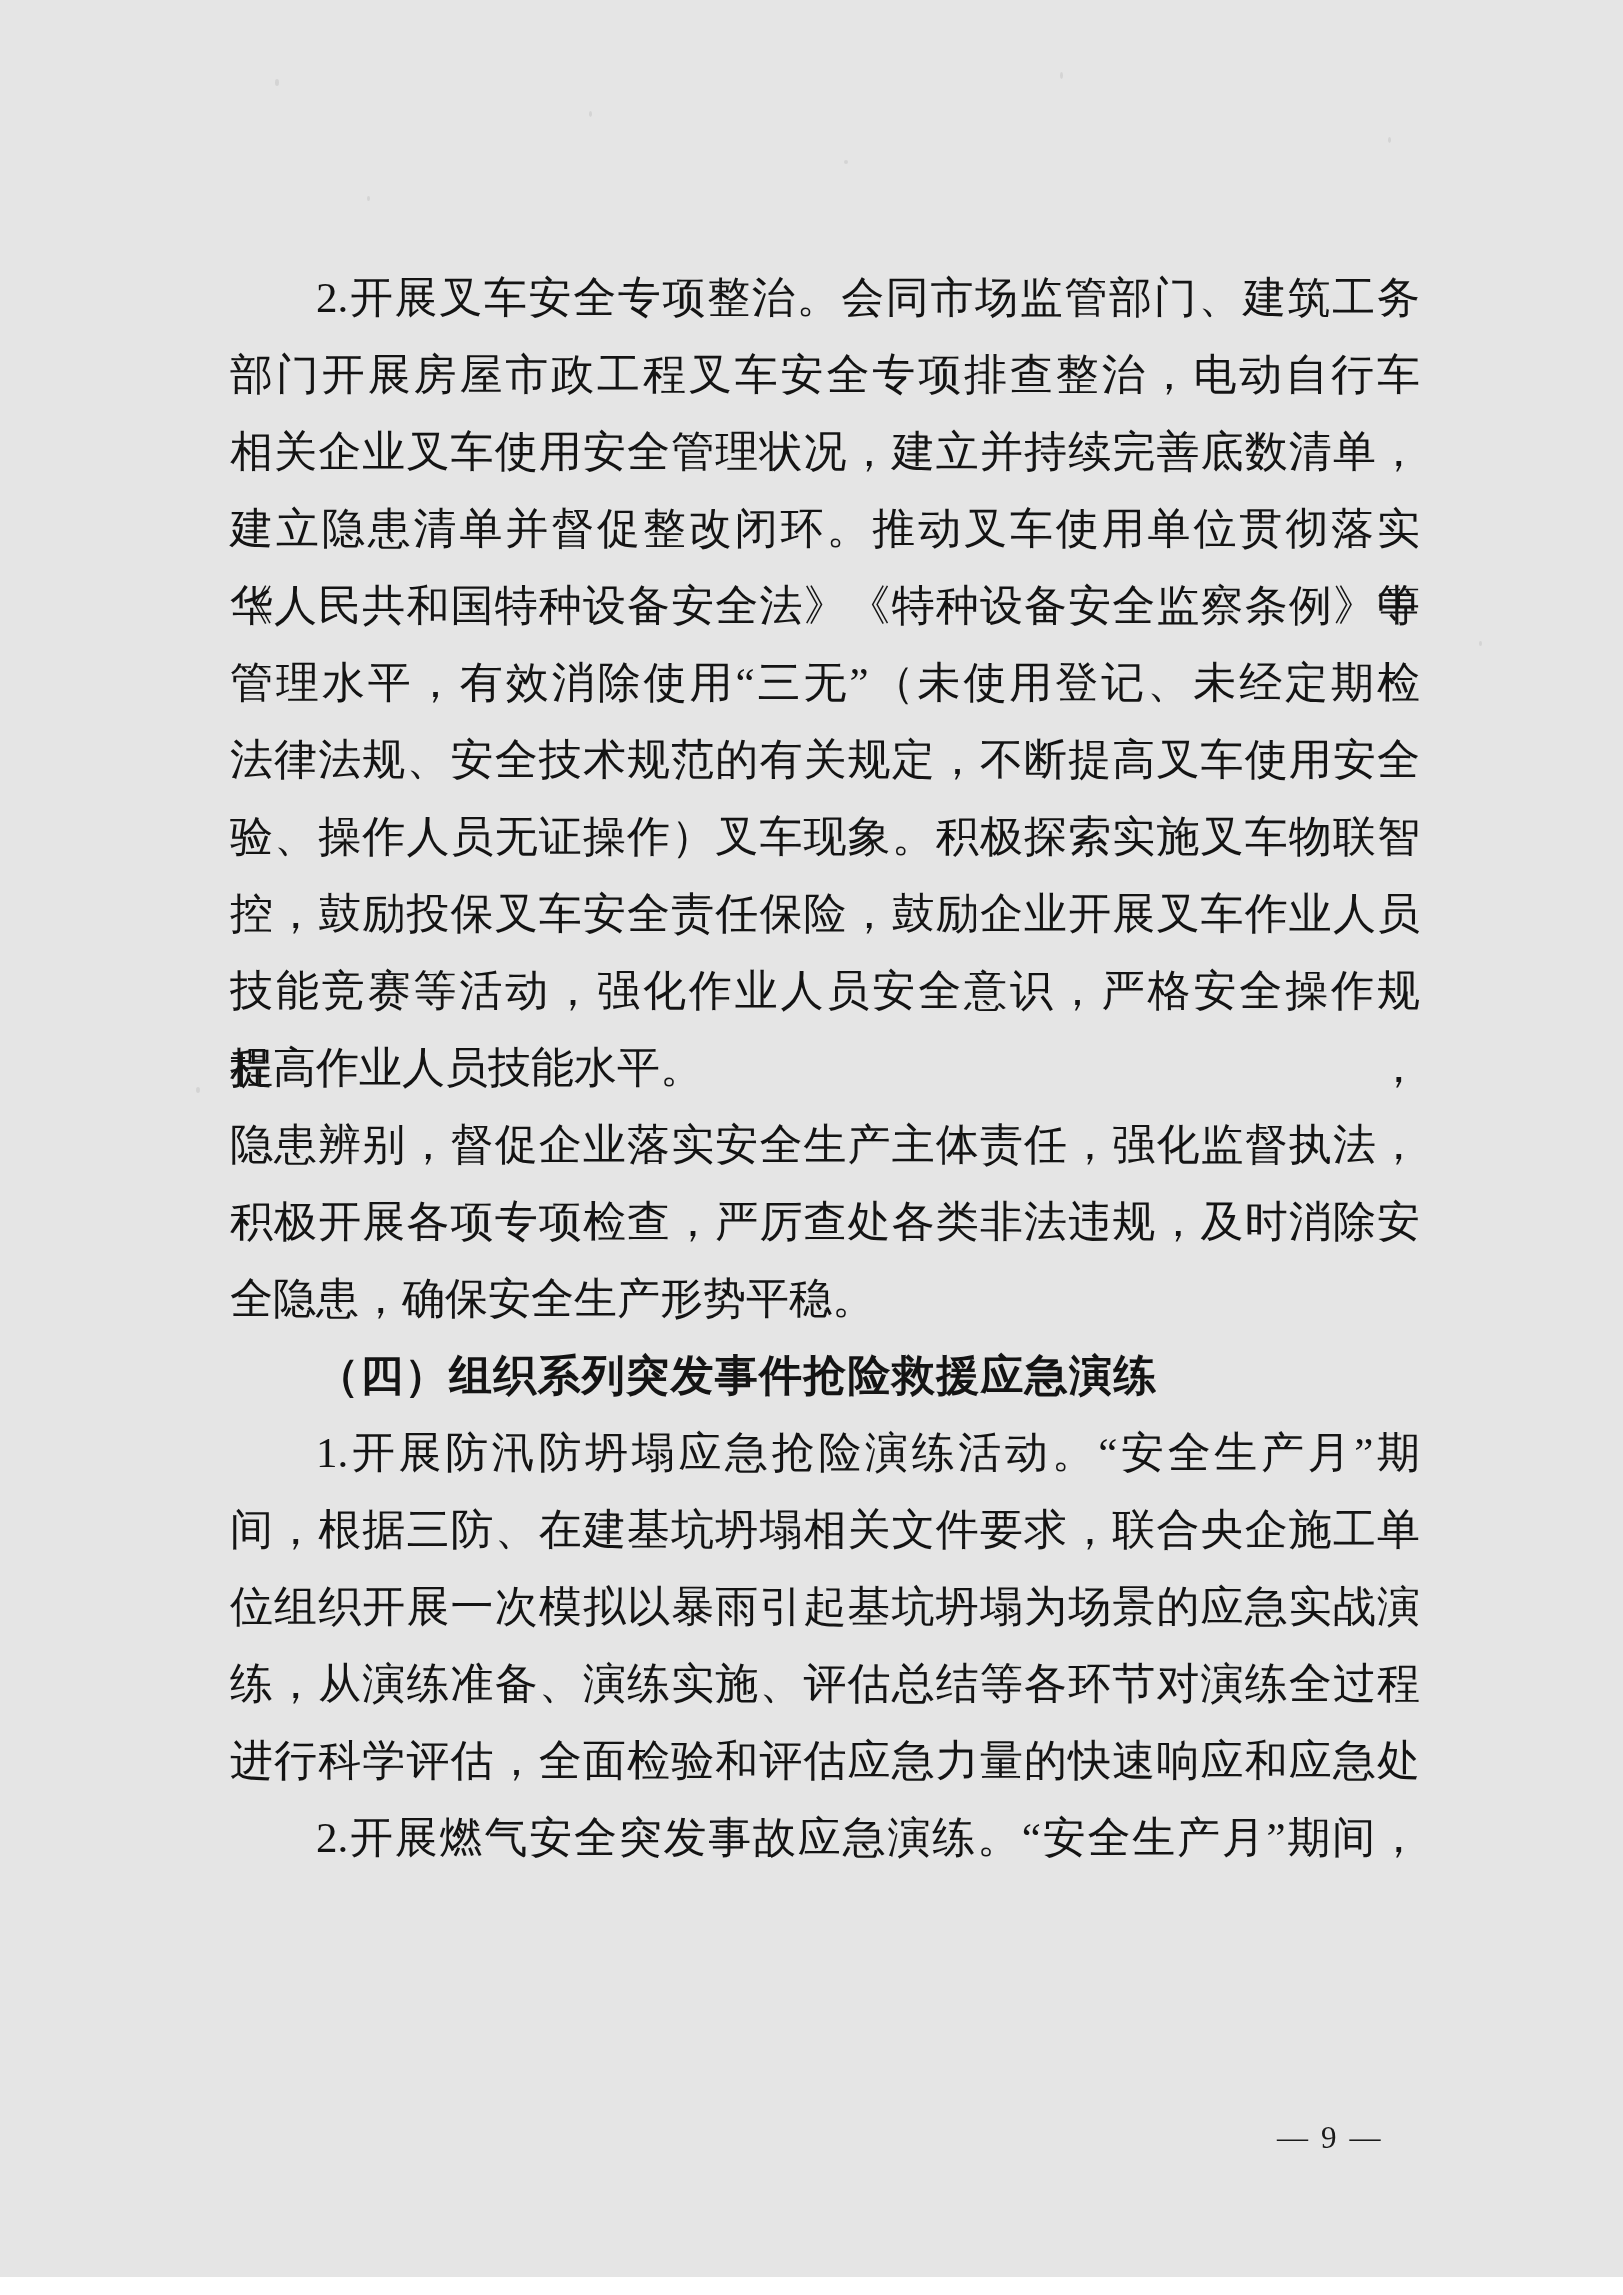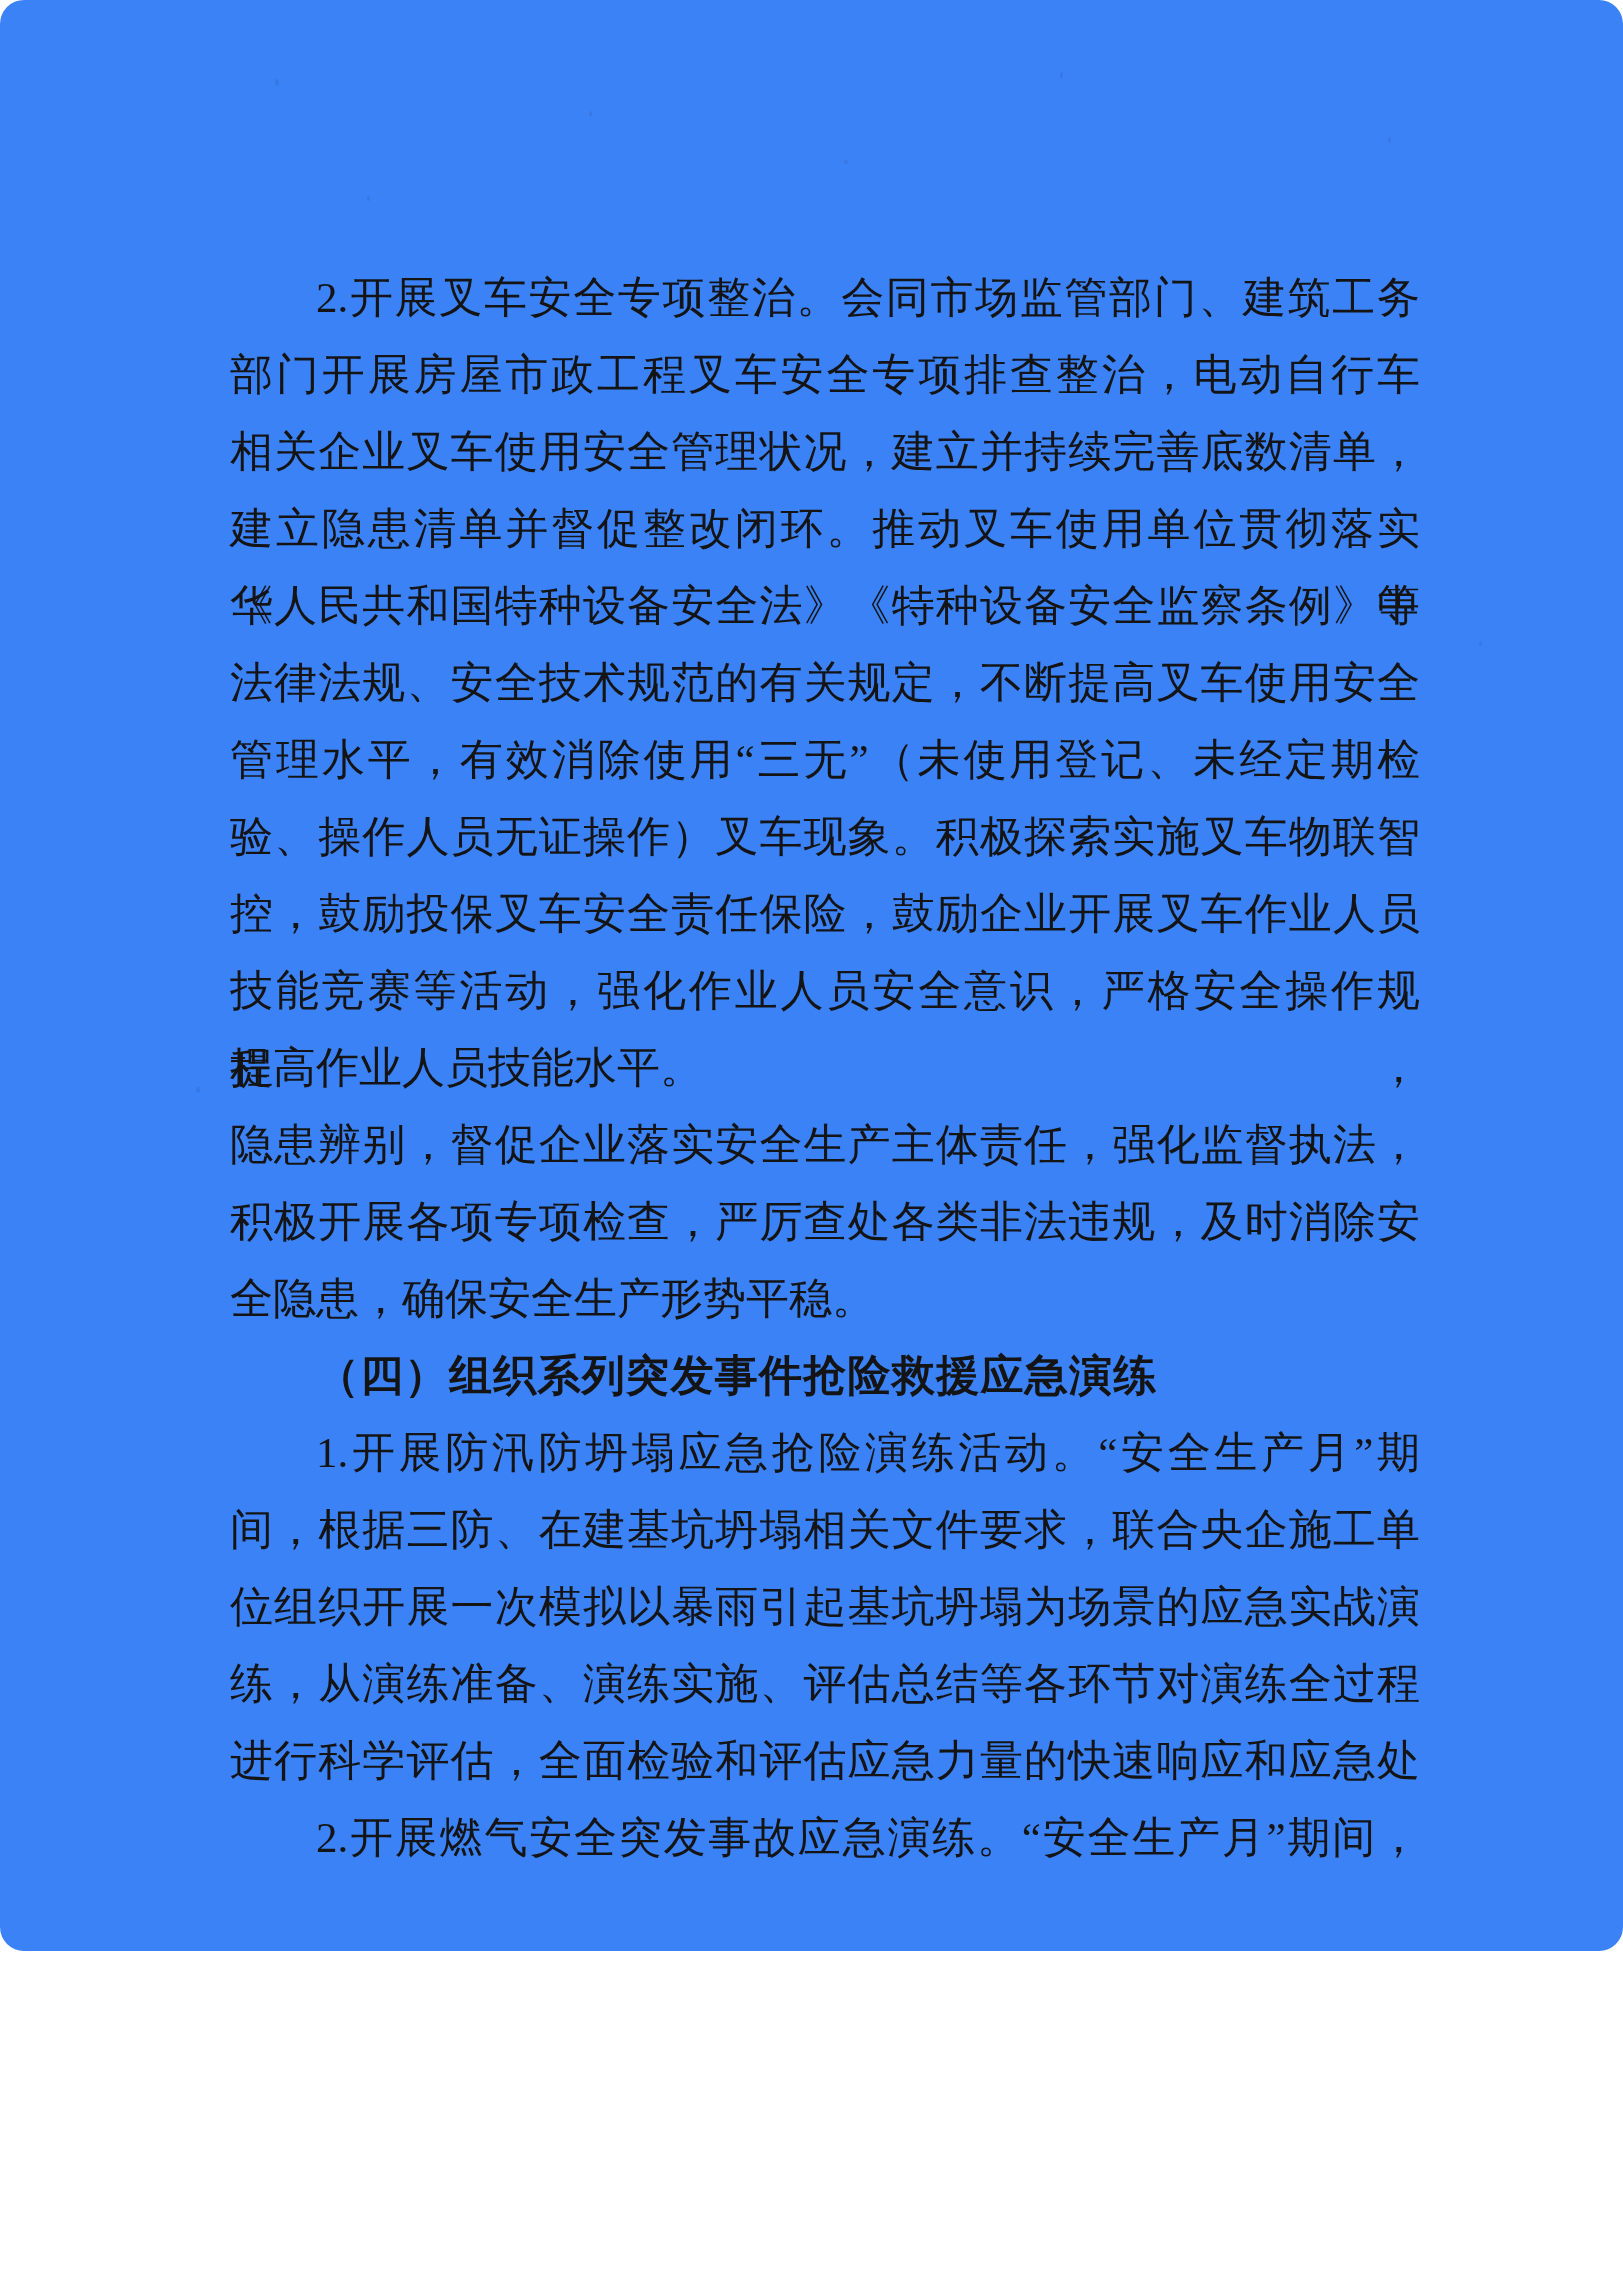--- a/index.html
+++ b/index.html
@@ -3,26 +3,25 @@
 <meta charset="utf-8">
 <style>
   html, body {
     margin: 0;
     padding: 0;
     background: #ffffff;
   }
   .page {
     position: relative;
     width: 1623px;
-    height: 1951px;
-    background: #3b82f6;
+    height: 2277px;
+    background: #e5e5e5;
     overflow: hidden;
     font-family: "Liberation Serif", "DejaVu Serif", serif;
     color: #141414;
-    border-radius: 24px;
   }
   .textblock {
     position: absolute;
     left: 230px;
     top: 259px;
     width: 1190px;
   }
   .line {
     font-size: 43px;
     line-height: 77px;
@@ -70,22 +69,22 @@
   <div class="speck" style="left:1388px; top:137px; width:3.3px; height:5.9px;"></div>
   <div class="speck" style="left:196px; top:1087px; width:3.9px; height:5.9px;"></div>
   <div class="speck" style="left:1479px; top:641px; width:3.3px; height:5.2px;"></div>
 
   <div class="textblock">
     <div class="line indent">2.开展叉车安全专项整治。会同市场监管部门、建筑工务</div>
     <div class="line">部门开展房屋市政工程叉车安全专项排查整治，电动自行车</div>
     <div class="line">相关企业叉车使用安全管理状况，建立并持续完善底数清单，</div>
     <div class="line">建立隐患清单并督促整改闭环。推动叉车使用单位贯彻落实《中</div>
     <div class="line">华人民共和国特种设备安全法》《特种设备安全监察条例》等</div>
+    <div class="line">管理水平，有效消除使用“三无”（未使用登记、未经定期检</div>
     <div class="line">法律法规、安全技术规范的有关规定，不断提高叉车使用安全</div>
-    <div class="line">管理水平，有效消除使用“三无”（未使用登记、未经定期检</div>
     <div class="line">验、操作人员无证操作）叉车现象。积极探索实施叉车物联智</div>
     <div class="line">控，鼓励投保叉车安全责任保险，鼓励企业开展叉车作业人员</div>
     <div class="line">技能竞赛等活动，强化作业人员安全意识，严格安全操作规程，</div>
     <div class="line para-last">提高作业人员技能水平。</div>
     <div class="line">隐患辨别，督促企业落实安全生产主体责任，强化监督执法，</div>
     <div class="line">积极开展各项专项检查，严厉查处各类非法违规，及时消除安</div>
     <div class="line para-last">全隐患，确保安全生产形势平稳。</div>
     <div class="line heading indent para-last">（四）组织系列突发事件抢险救援应急演练</div>
     <div class="line indent">1.开展防汛防坍塌应急抢险演练活动。“安全生产月”期</div>
     <div class="line">间，根据三防、在建基坑坍塌相关文件要求，联合央企施工单</div>

